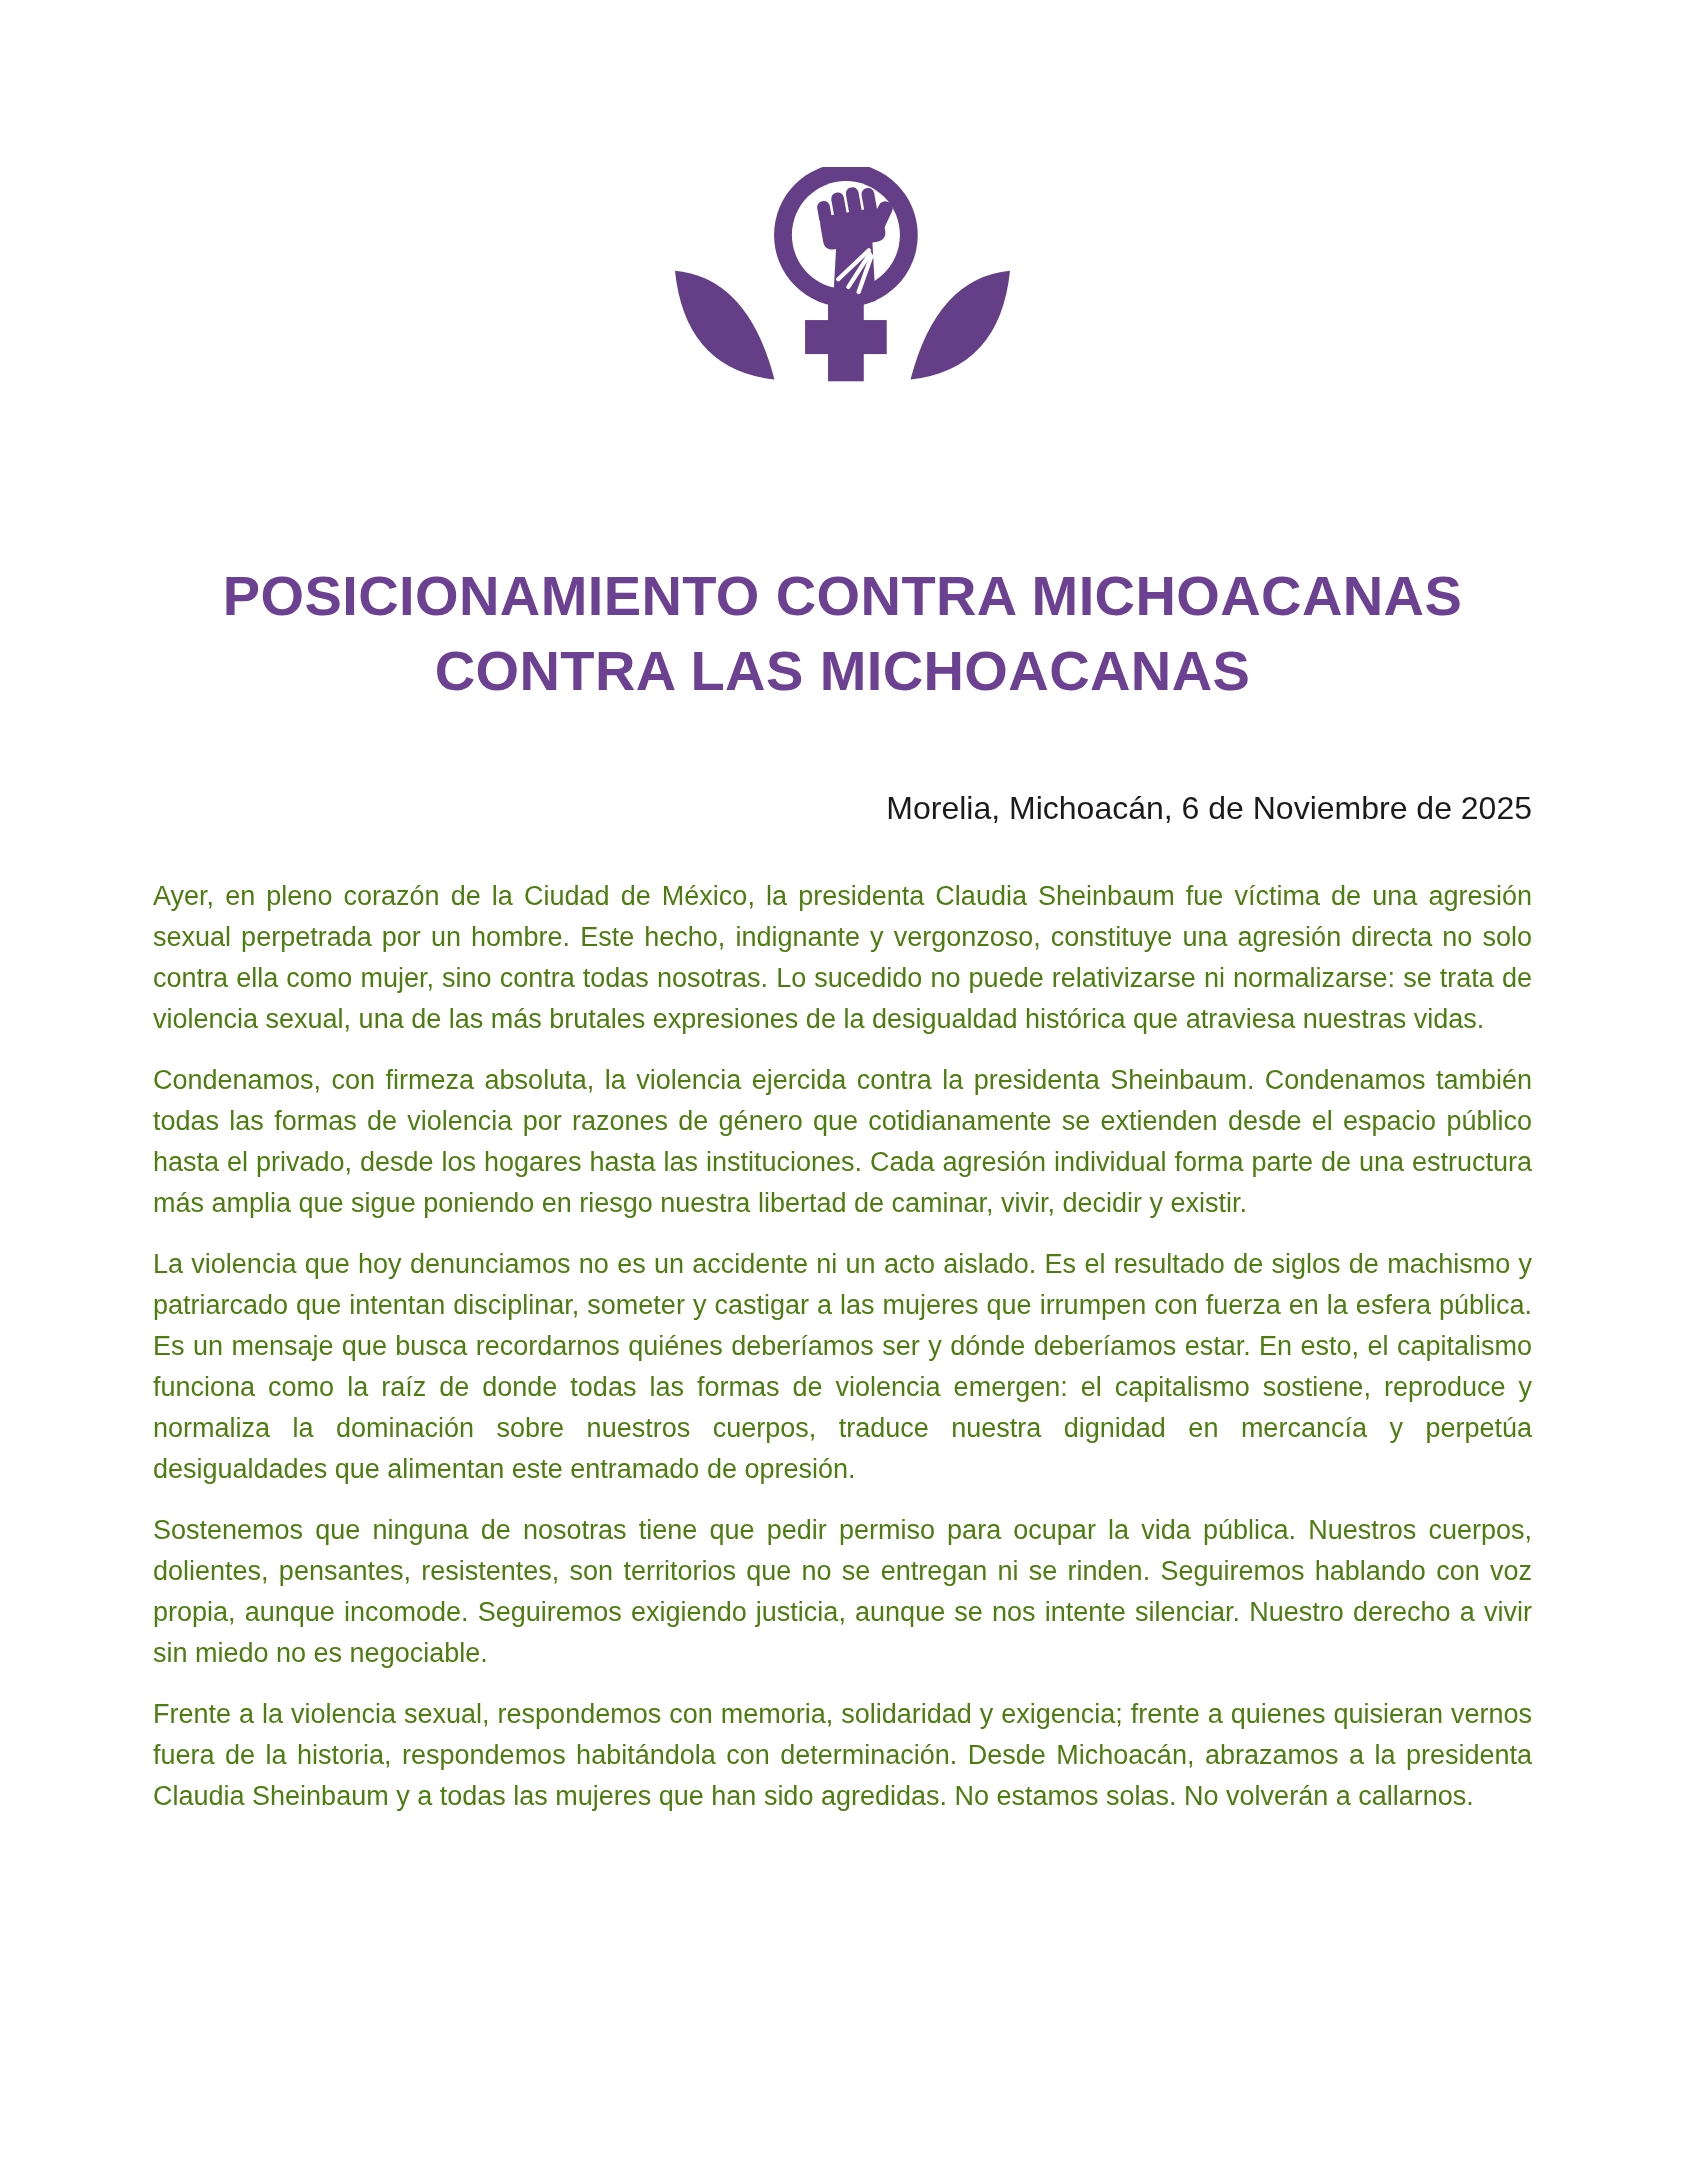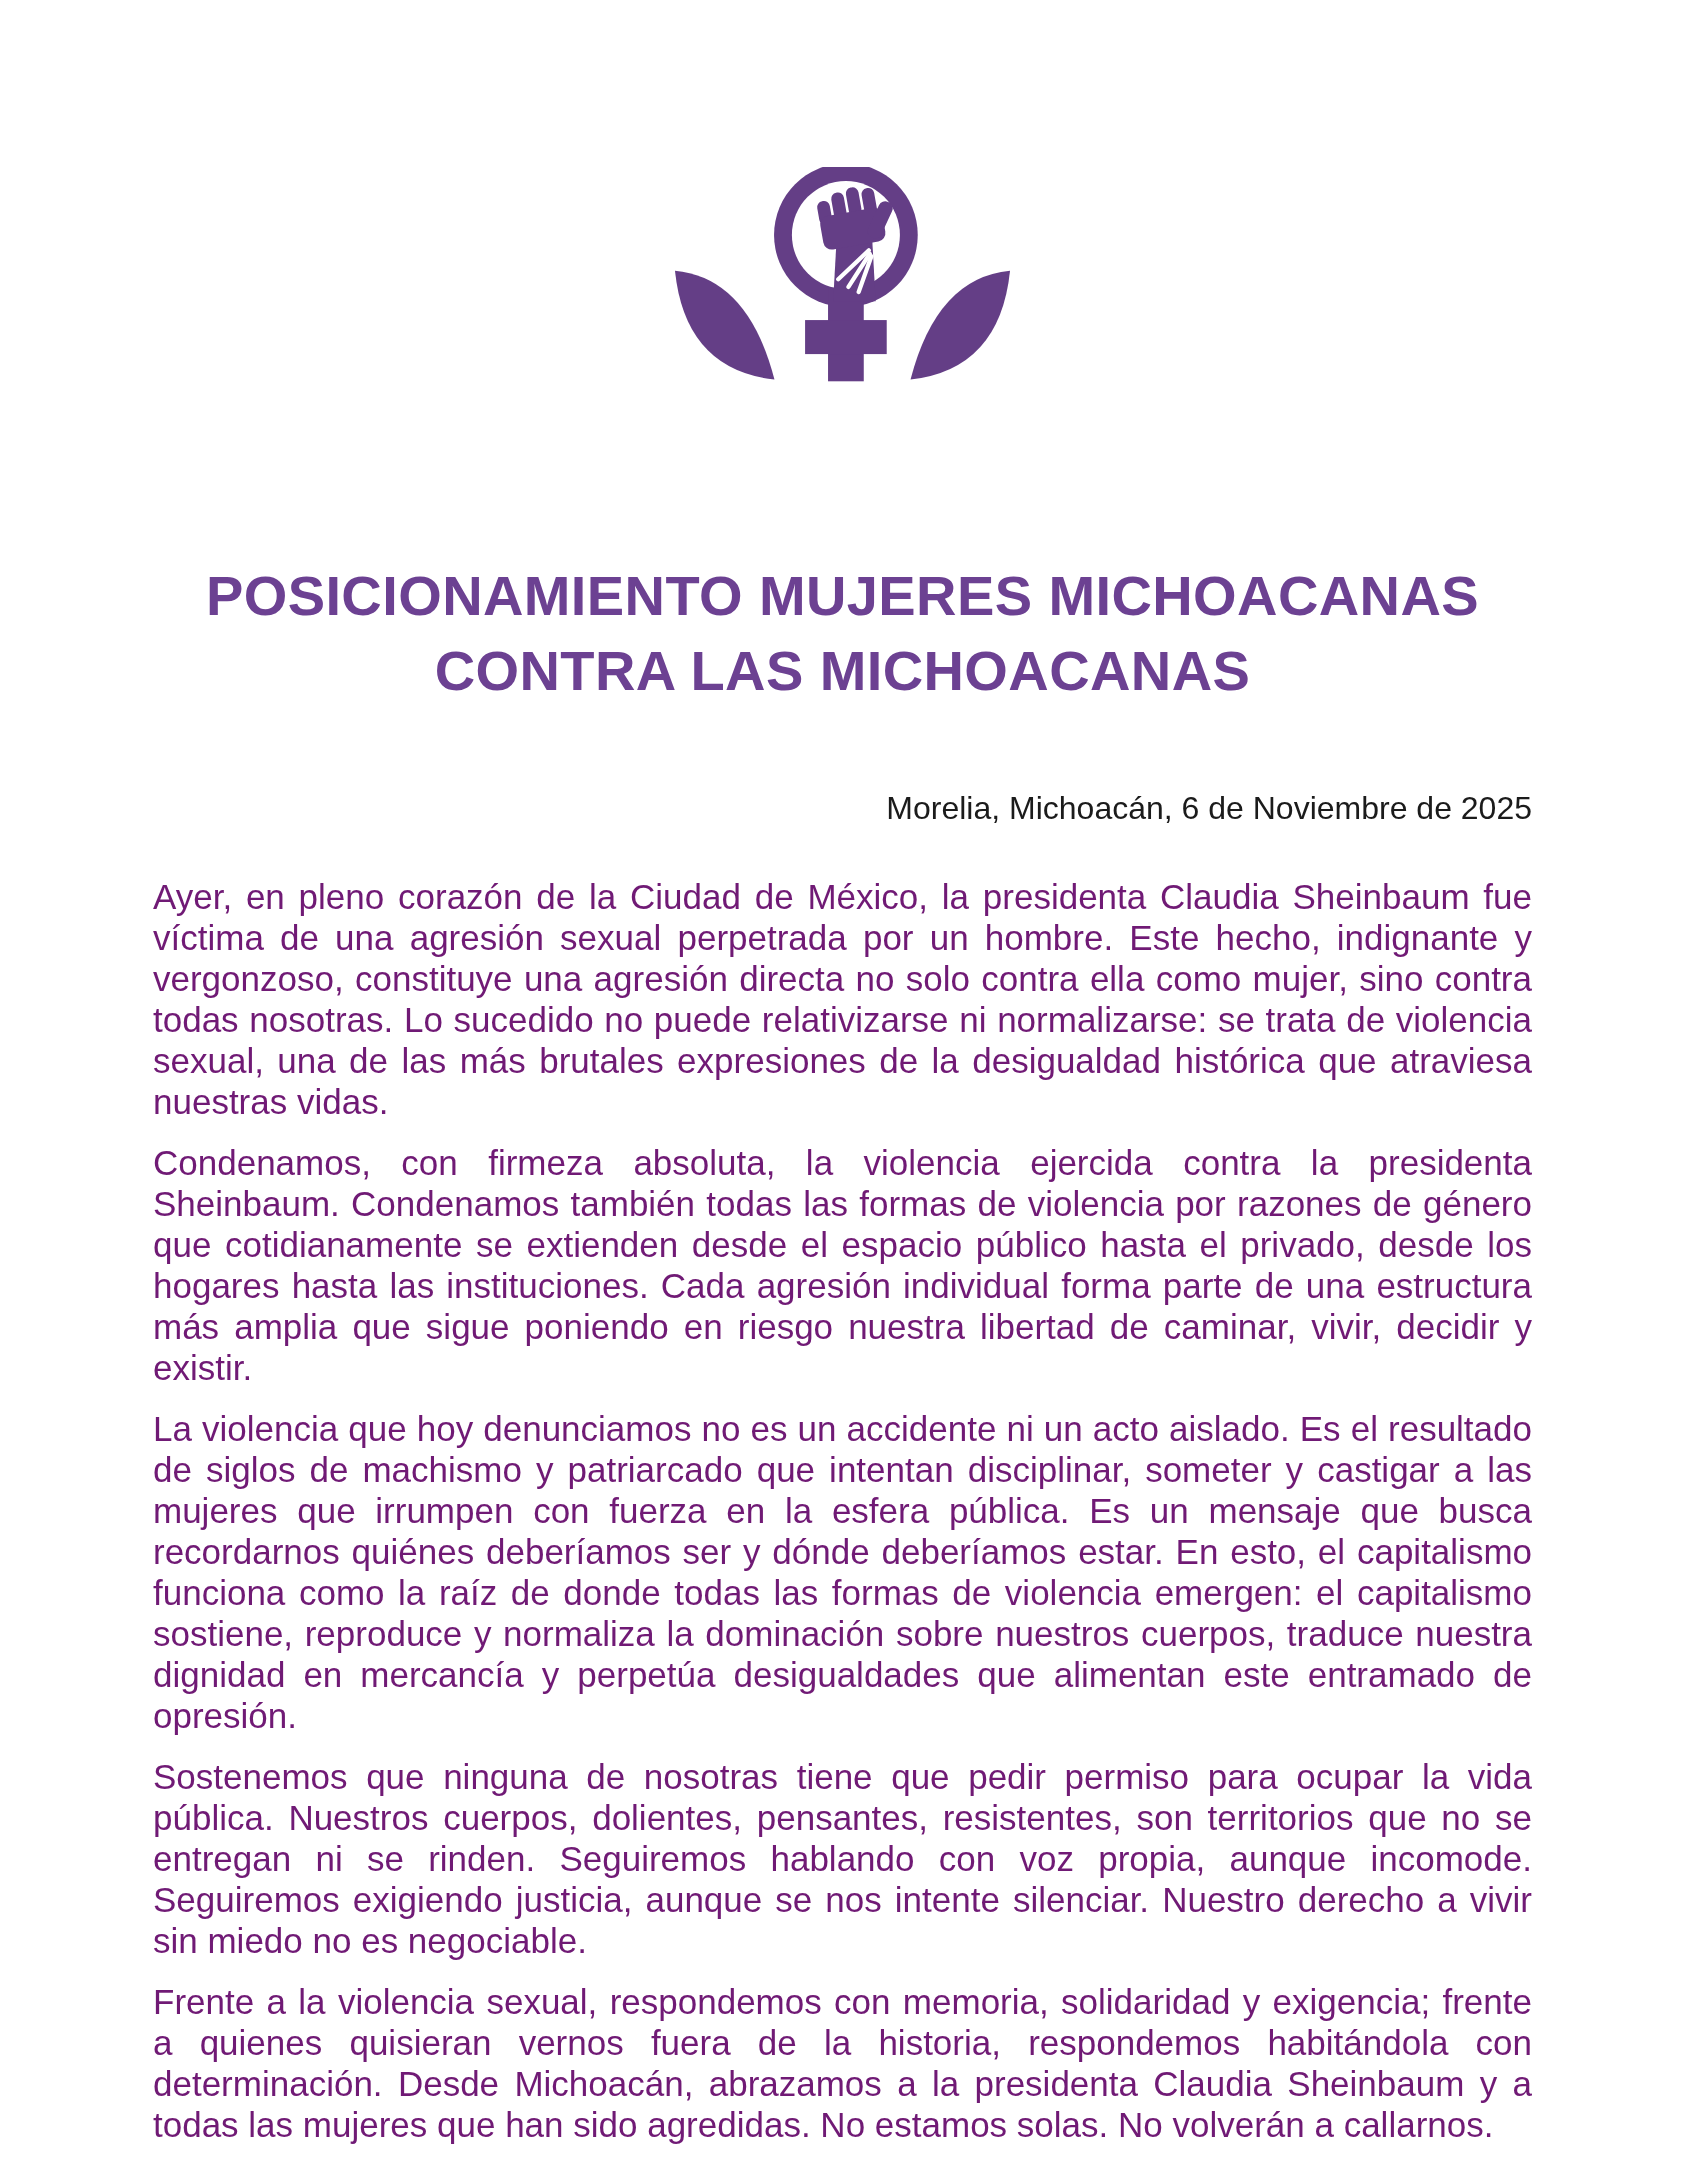--- a/index.html
+++ b/index.html
@@ -46,24 +46,24 @@
   .doc-title .title-line{display:block;}
   .dateline{
     margin:81px 153px 0;
     text-align:right;
     font-size:32px;
     line-height:39px;
     color:#1b1b1b;
   }
   .content{
     margin:48px 153px 0;
-    font-size:35px;
+    font-size:27px;
     line-height:41px;
     text-align:justify;
-    color:#701a75;
+    color:#4d7c0f;
   }
   .content p{margin:0;}
   .content p + p{margin-top:20px;}
 </style>
 </head>
 <body>
 
 <div class="page">
 
   <div class="logo-row">
@@ -93,21 +93,21 @@
         <g>
           <line class="shine" x1="242" y1="98" x2="206" y2="132"></line>
           <line class="shine" x1="243" y1="102" x2="218" y2="141"></line>
           <line class="shine" x1="245" y1="105" x2="230" y2="147"></line>
         </g>
       </g>
     </svg>
   </div>
 
   <h1 class="doc-title">
-    <span class="title-line">POSICIONAMIENTO MUJERES MICHOACANAS</span>
+    <span class="title-line">POSICIONAMIENTO CONTRA MICHOACANAS</span>
     <span class="title-line">CONTRA LAS MICHOACANAS</span>
   </h1>
 
   <div class="dateline">Morelia, Michoacán, 6 de Noviembre de 2025</div>
 
   <div class="content">
     <p>Ayer, en pleno corazón de la Ciudad de México, la presidenta Claudia Sheinbaum fue víctima de una agresión sexual perpetrada por un hombre. Este hecho, indignante y vergonzoso, constituye una agresión directa no solo contra ella como mujer, sino contra todas nosotras. Lo sucedido no puede relativizarse ni normalizarse: se trata de violencia sexual, una de las más brutales expresiones de la desigualdad histórica que atraviesa nuestras vidas.</p>
     <p>Condenamos, con firmeza absoluta, la violencia ejercida contra la presidenta Sheinbaum. Condenamos también todas las formas de violencia por razones de género que cotidianamente se extienden desde el espacio público hasta el privado, desde los hogares hasta las instituciones. Cada agresión individual forma parte de una estructura más amplia que sigue poniendo en riesgo nuestra libertad de caminar, vivir, decidir y existir.</p>
     <p>La violencia que hoy denunciamos no es un accidente ni un acto aislado. Es el resultado de siglos de machismo y patriarcado que intentan disciplinar, someter y castigar a las mujeres que irrumpen con fuerza en la esfera pública. Es un mensaje que busca recordarnos quiénes deberíamos ser y dónde deberíamos estar. En esto, el capitalismo funciona como la raíz de donde todas las formas de violencia emergen: el capitalismo sostiene, reproduce y normaliza la dominación sobre nuestros cuerpos, traduce nuestra dignidad en mercancía y perpetúa desigualdades que alimentan este entramado de opresión.</p>
     <p>Sostenemos que ninguna de nosotras tiene que pedir permiso para ocupar la vida pública. Nuestros cuerpos, dolientes, pensantes, resistentes, son territorios que no se entregan ni se rinden. Seguiremos hablando con voz propia, aunque incomode. Seguiremos exigiendo justicia, aunque se nos intente silenciar. Nuestro derecho a vivir sin miedo no es negociable.</p>

